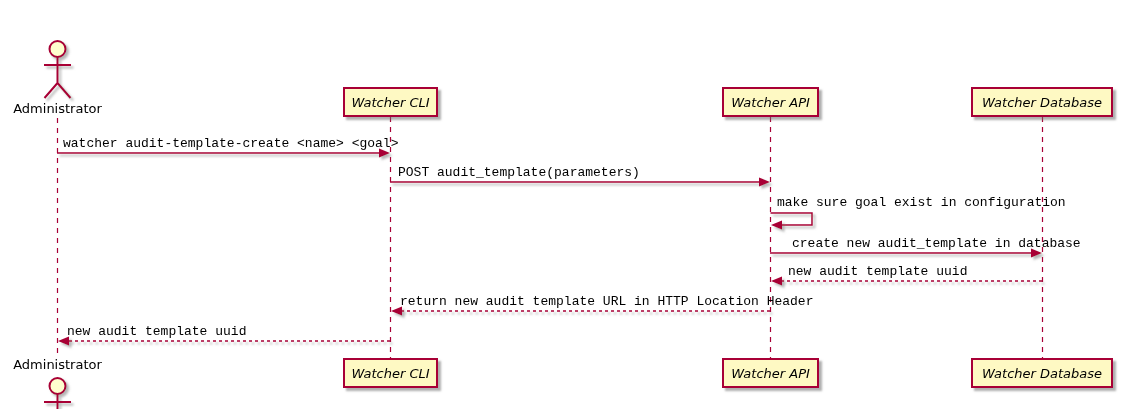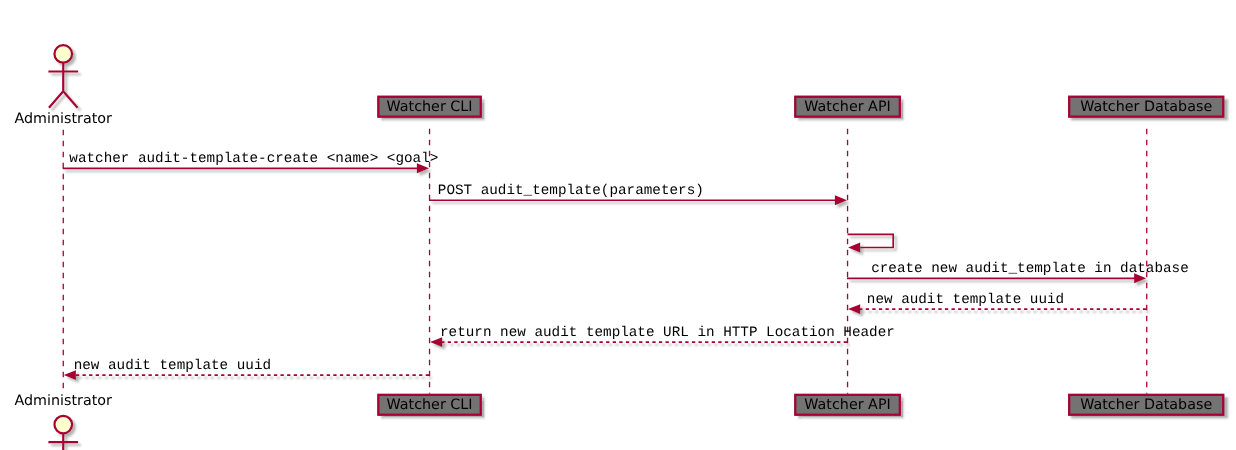--- a/index.html
+++ b/index.html
@@ -15,30 +15,31 @@
     margin-top: 36px;
   }
   .layer {
     position: absolute;
     left: 0; top: 0;
     width: 1124px; height: 409px;
   }
   .pbox {
     position: absolute;
     box-sizing: border-box;
-    height: 20px;
-    background: #737373;
+    height: 30px;
+    background: #fef9c3;
     border: 2px solid #A80036;
     box-shadow: 3px 3px 2px rgba(110,110,110,0.55);
     display: flex;
     align-items: center;
     justify-content: center;
     white-space: nowrap;
     font-size: 13px;
     color: #000000;
+    font-style: italic;
   }
   .actor-label {
     position: absolute;
     text-align: center;
     white-space: nowrap;
     font-size: 13px;
     color: #000000;
   }
   .msg-label {
     position: absolute;
@@ -110,18 +111,19 @@
   <div class="pbox" style="left:343px; top:51px; width:95px;">Watcher CLI</div>
   <div class="pbox" style="left:722px; top:51px; width:97px;">Watcher API</div>
   <div class="pbox" style="left:971px; top:51px; width:142px;">Watcher Database</div>
 
   <div class="pbox" style="left:343px; top:322px; width:95px;">Watcher CLI</div>
   <div class="pbox" style="left:722px; top:322px; width:97px;">Watcher API</div>
   <div class="pbox" style="left:971px; top:322px; width:142px;">Watcher Database</div>
 
   <div class="msg-label" style="left:63px;  top:100px;">watcher audit-template-create &lt;name&gt; &lt;goal&gt;</div>
   <div class="msg-label" style="left:398px; top:129px;text-align:center;">POST audit_template(parameters)</div>
+  <div class="msg-label" style="left:777px; top:159px;">make sure goal exist in configuration</div>
   <div class="msg-label" style="left:792px; top:200px;">create new audit_template in database</div>
   <div class="msg-label" style="left:788px; top:228px;">new audit template uuid</div>
   <div class="msg-label" style="left:400px; top:258px;">return new audit template URL in HTTP Location Header</div>
   <div class="msg-label" style="left:67px;  top:288px;">new audit template uuid</div>
 
 </div>
 
 </body></html>

